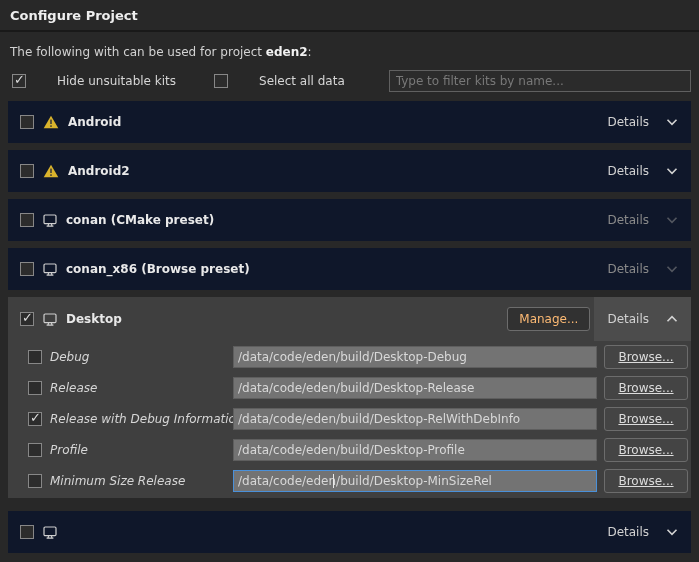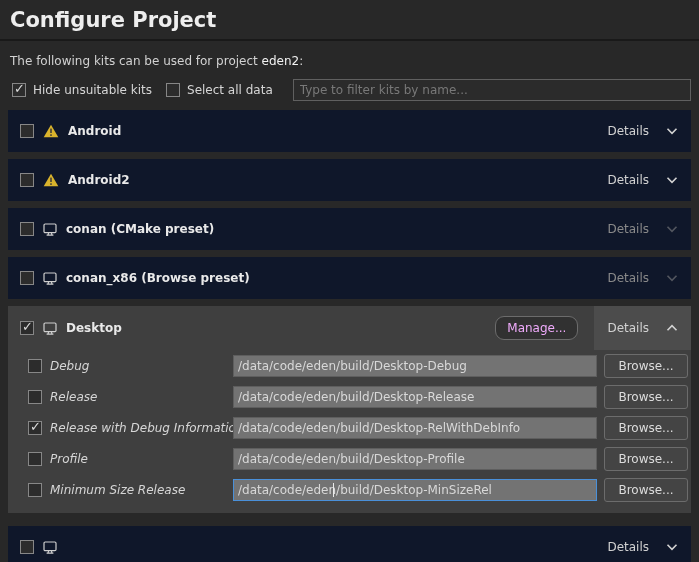--- a/index.html
+++ b/index.html
@@ -3,27 +3,27 @@
 <meta charset="utf-8">
 <style>
   html,body { margin:0; padding:0; }
   body {
     width:699px; height:562px; overflow:hidden;
     background:#282828; color:#d4d4d4;
     font-family:"DejaVu Sans","Liberation Sans",sans-serif; font-size:12px;
   }
   
   .titlebar { padding:8px 10px 7px 10px; border-bottom:2px solid #191919; }
-  .title { font-size:21px; font-weight:bold; color:#eeeeee; }
+  .title { font-size:13px; font-weight:bold; color:#eeeeee; }
 
   .intro { margin:13px 10px 0 10px; color:#d2d2d2; }
-  .intro .proj { font-weight:normal; color:#f2f2f2; }
-
-  
-  .controls { display:flex; align-items:center; margin:11px 8px 0 12px; }
+  .intro .proj { font-weight:bold; color:#f2f2f2; }
+
+  
+  .controls { display:flex; align-items:center; margin:11px 8px 0 12px;gap:24px; }
   .cb { width:12px; height:12px; border:1px solid #878787; background:#2c2c2c;
         position:relative; flex:none; cursor:default; }
   .cb.checked::after { content:"✓"; position:absolute; left:1px; top:-3px;
         font-size:13px; font-weight:bold; color:#dcdcdc; }
   .cb-label { margin-left:7px; margin-right:14px; color:#d6d6d6; white-space:nowrap; }
   .filter { flex:1; height:20px; margin-left:6px; background:#2b2b2b;
         border:1px solid #606060; color:#22c55e; padding:0 6px;
         font:12px "DejaVu Sans","Liberation Sans",sans-serif; }
   .filter::placeholder { color:#787878; }
 
@@ -34,49 +34,49 @@
   .kit-icon { margin-left:9px; display:flex; align-items:center; }
   .kit-name { font-weight:bold; color:#e9e9e9; margin-left:9px; }
   .spacer { flex:1; }
   .details-btn { display:flex; align-items:center; gap:17px; height:100%;
         padding:0 13px; color:#d2d2d2; cursor:default; }
   .details-btn.disabled { color:#8a8a8a; }
   .details-btn.disabled svg { opacity:.55; }
   .details-btn.active { background:#4c4c4c; }
   .chev { display:flex; }
 
-  .manage-btn { background:#313131; border:1px solid #6c6c6c; border-radius:9px;
-        color:#f0abfc; height:24px; padding:0 11px; margin-right:16px;
+  .manage-btn { background:#313131; border:1px solid #6c6c6c; border-radius:3px;
+        color:#fdba74; height:24px; padding:0 11px; margin-right:4px;
         font:12px "DejaVu Sans","Liberation Sans",sans-serif; }
 
   
-  .kit-panel { background:#3f3f3f; margin-bottom:13px; padding-bottom:8px; }
+  .kit-panel { background:#3f3f3f; margin-bottom:13px; padding-bottom:2px; }
   .panel-header { height:44px; display:flex; align-items:center; padding-left:12px; }
   .config-row { display:flex; align-items:center; height:31px; padding:0 2px 0 20px; }
   .config-left { display:flex; align-items:center; width:205px; flex:none;font-style:italic; }
   .config-label { margin-left:8px; color:#d6d6d6; white-space:nowrap; }
   .input-wrap { flex:1; position:relative; display:flex; }
   .path-input { flex:1; height:20px; background:#737373; border:1px solid #5e5e5e;
         color:#d8d8d8; padding:0 4px;
         font:12px "DejaVu Sans","Liberation Sans",sans-serif; }
   .path-input.focused { border-color:#4a90d9; }
   .caret { position:absolute; left:100px; top:4px; width:1px; height:14px;
         background:#eaeaea; }
   .browse-btn { width:84px; height:24px; margin-left:7px; margin-right:1px;
         background:#444444; border:1px solid #6c6c6c; border-radius:3px;
-        color:#dcdcdc; font:12px "DejaVu Sans","Liberation Sans",sans-serif; flex:none; }
+        color:#dcdcdc; font:12px "DejaVu Sans","Liberation Sans",sans-serif; flex:none;text-decoration:underline; }
 </style>
 </head>
 <body>
 
 <div class="titlebar">
   <div class="title">Configure Project</div>
 </div>
 
-<div class="intro"><span>The following kits can be used for project </span><span class="proj">eden2</span><span>:</span></div>
+<div class="intro"><span>The following with can be used for project </span><span class="proj">eden2</span><span>:</span></div>
 
 <div class="controls">
   <div class="cb checked"></div>
   <span class="cb-label">Hide unsuitable kits</span>
   <div class="cb"></div>
   <span class="cb-label">Select all data</span>
   <input class="filter" placeholder="Type to filter kits by name..." style="">
 </div>
 
 <div class="kits">

